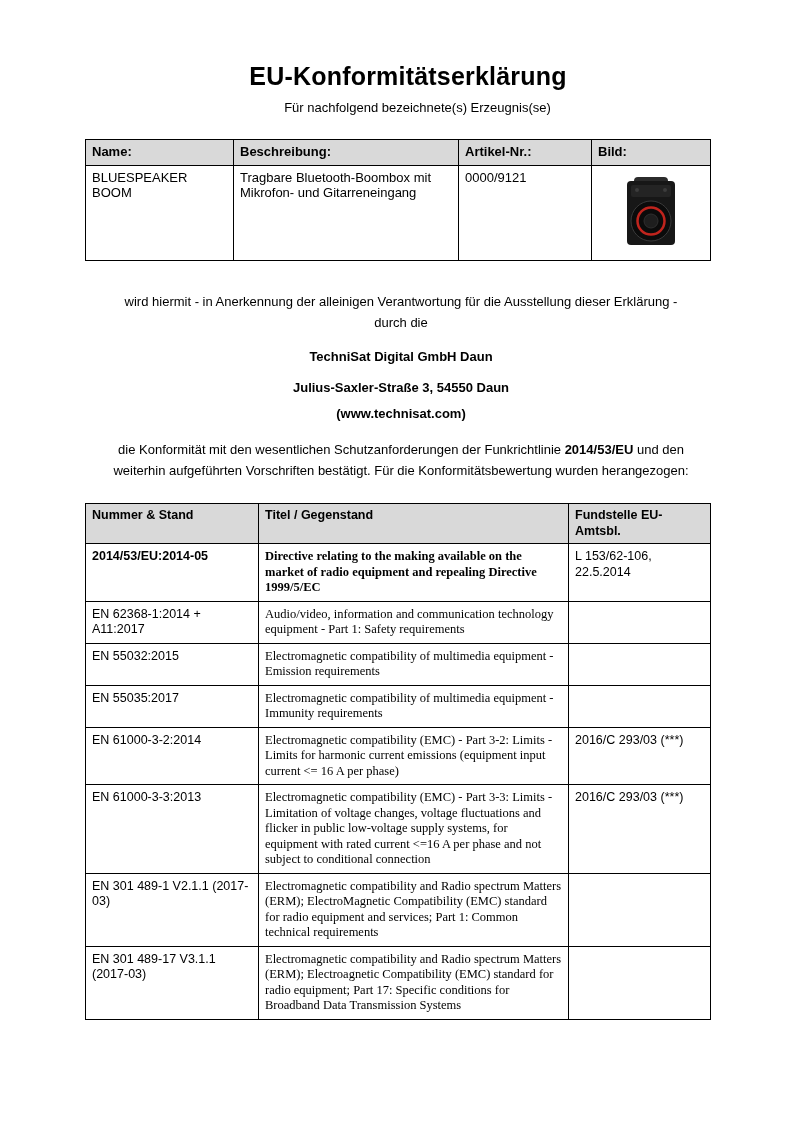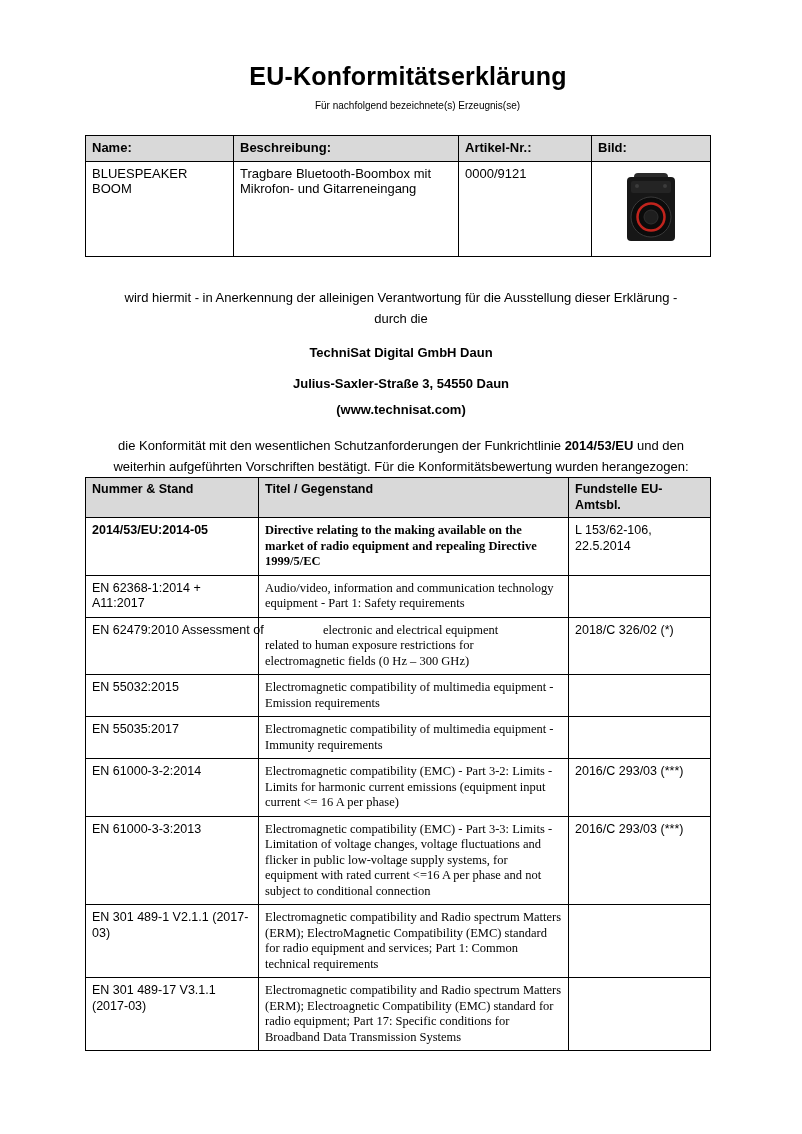--- a/index.html
+++ b/index.html
@@ -14,21 +14,21 @@
   }
   .title {
     margin: 62px 0 0 14px;
     font-size: 25px;
     font-weight: bold;
     text-align: center;
     letter-spacing: 0.2px;
   }
   .subtitle {
     margin: 9px 0 0 0;
-    font-size: 10px;
+    font-size: 13px;
     text-align: center;
     padding-left: 33px;
   }
   table {
     border-collapse: collapse;
     table-layout: fixed;
     width: 625px;
     margin-left: 85px;
   }
   th, td {
@@ -57,20 +57,21 @@
   .company + .company { }
   .company-web { margin-top: 11px; }
   .conformity {
     margin: 18px 0 0 0;
     font-size: 13px;
     line-height: 21px;
     text-align: center;
   }
   .bold { font-weight: bold; margin-top: 12px; }
   .standards-table {
+    margin-top: 22px;
     font-size: 12.5px;
     line-height: 15.5px;
   }
   .standards-table .header-row th { font-size: 12.5px; }
   .standards-table td { padding: 5px 6px; }
   .bold-row .num-cell, .bold-row .title-cell { font-weight: bold; }
   .title-cell { white-space: pre-line; font-family: Liberation Serif, serif; }
   .nowrap { white-space: nowrap; }
   .indent-far { text-indent: 58px; }
 </style>
@@ -150,27 +151,20 @@
         <td class="num-cell">2014/53/EU:2014-05</td>
         <td class="title-cell">Directive relating to the making available on the market of radio equipment and repealing Directive 1999/5/EC</td>
         <td class="ref-cell">L 153/62-106, 22.5.2014</td>
       </tr>
       <tr>
         <td class="num-cell">EN 62368-1:2014 + A11:2017</td>
         <td class="title-cell">Audio/video, information and communication technology equipment - Part 1: Safety requirements</td>
         <td class="ref-cell"></td>
       </tr>
       <tr>
-        <td class="num-cell nowrap">EN 62479:2010  Assessment of</td>
-        <td class="title-cell indent-far">electronic and electrical equipment
-related to human exposure restrictions for
-electromagnetic fields (0 Hz – 300 GHz)</td>
-        <td class="ref-cell">2018/C 326/02 (*)</td>
-      </tr>
-      <tr>
         <td class="num-cell">EN 55032:2015</td>
         <td class="title-cell">Electromagnetic compatibility of multimedia equipment - Emission requirements</td>
         <td class="ref-cell"></td>
       </tr>
       <tr>
         <td class="num-cell">EN 55035:2017</td>
         <td class="title-cell">Electromagnetic compatibility of multimedia equipment - Immunity requirements</td>
         <td class="ref-cell"></td>
       </tr>
       <tr>

